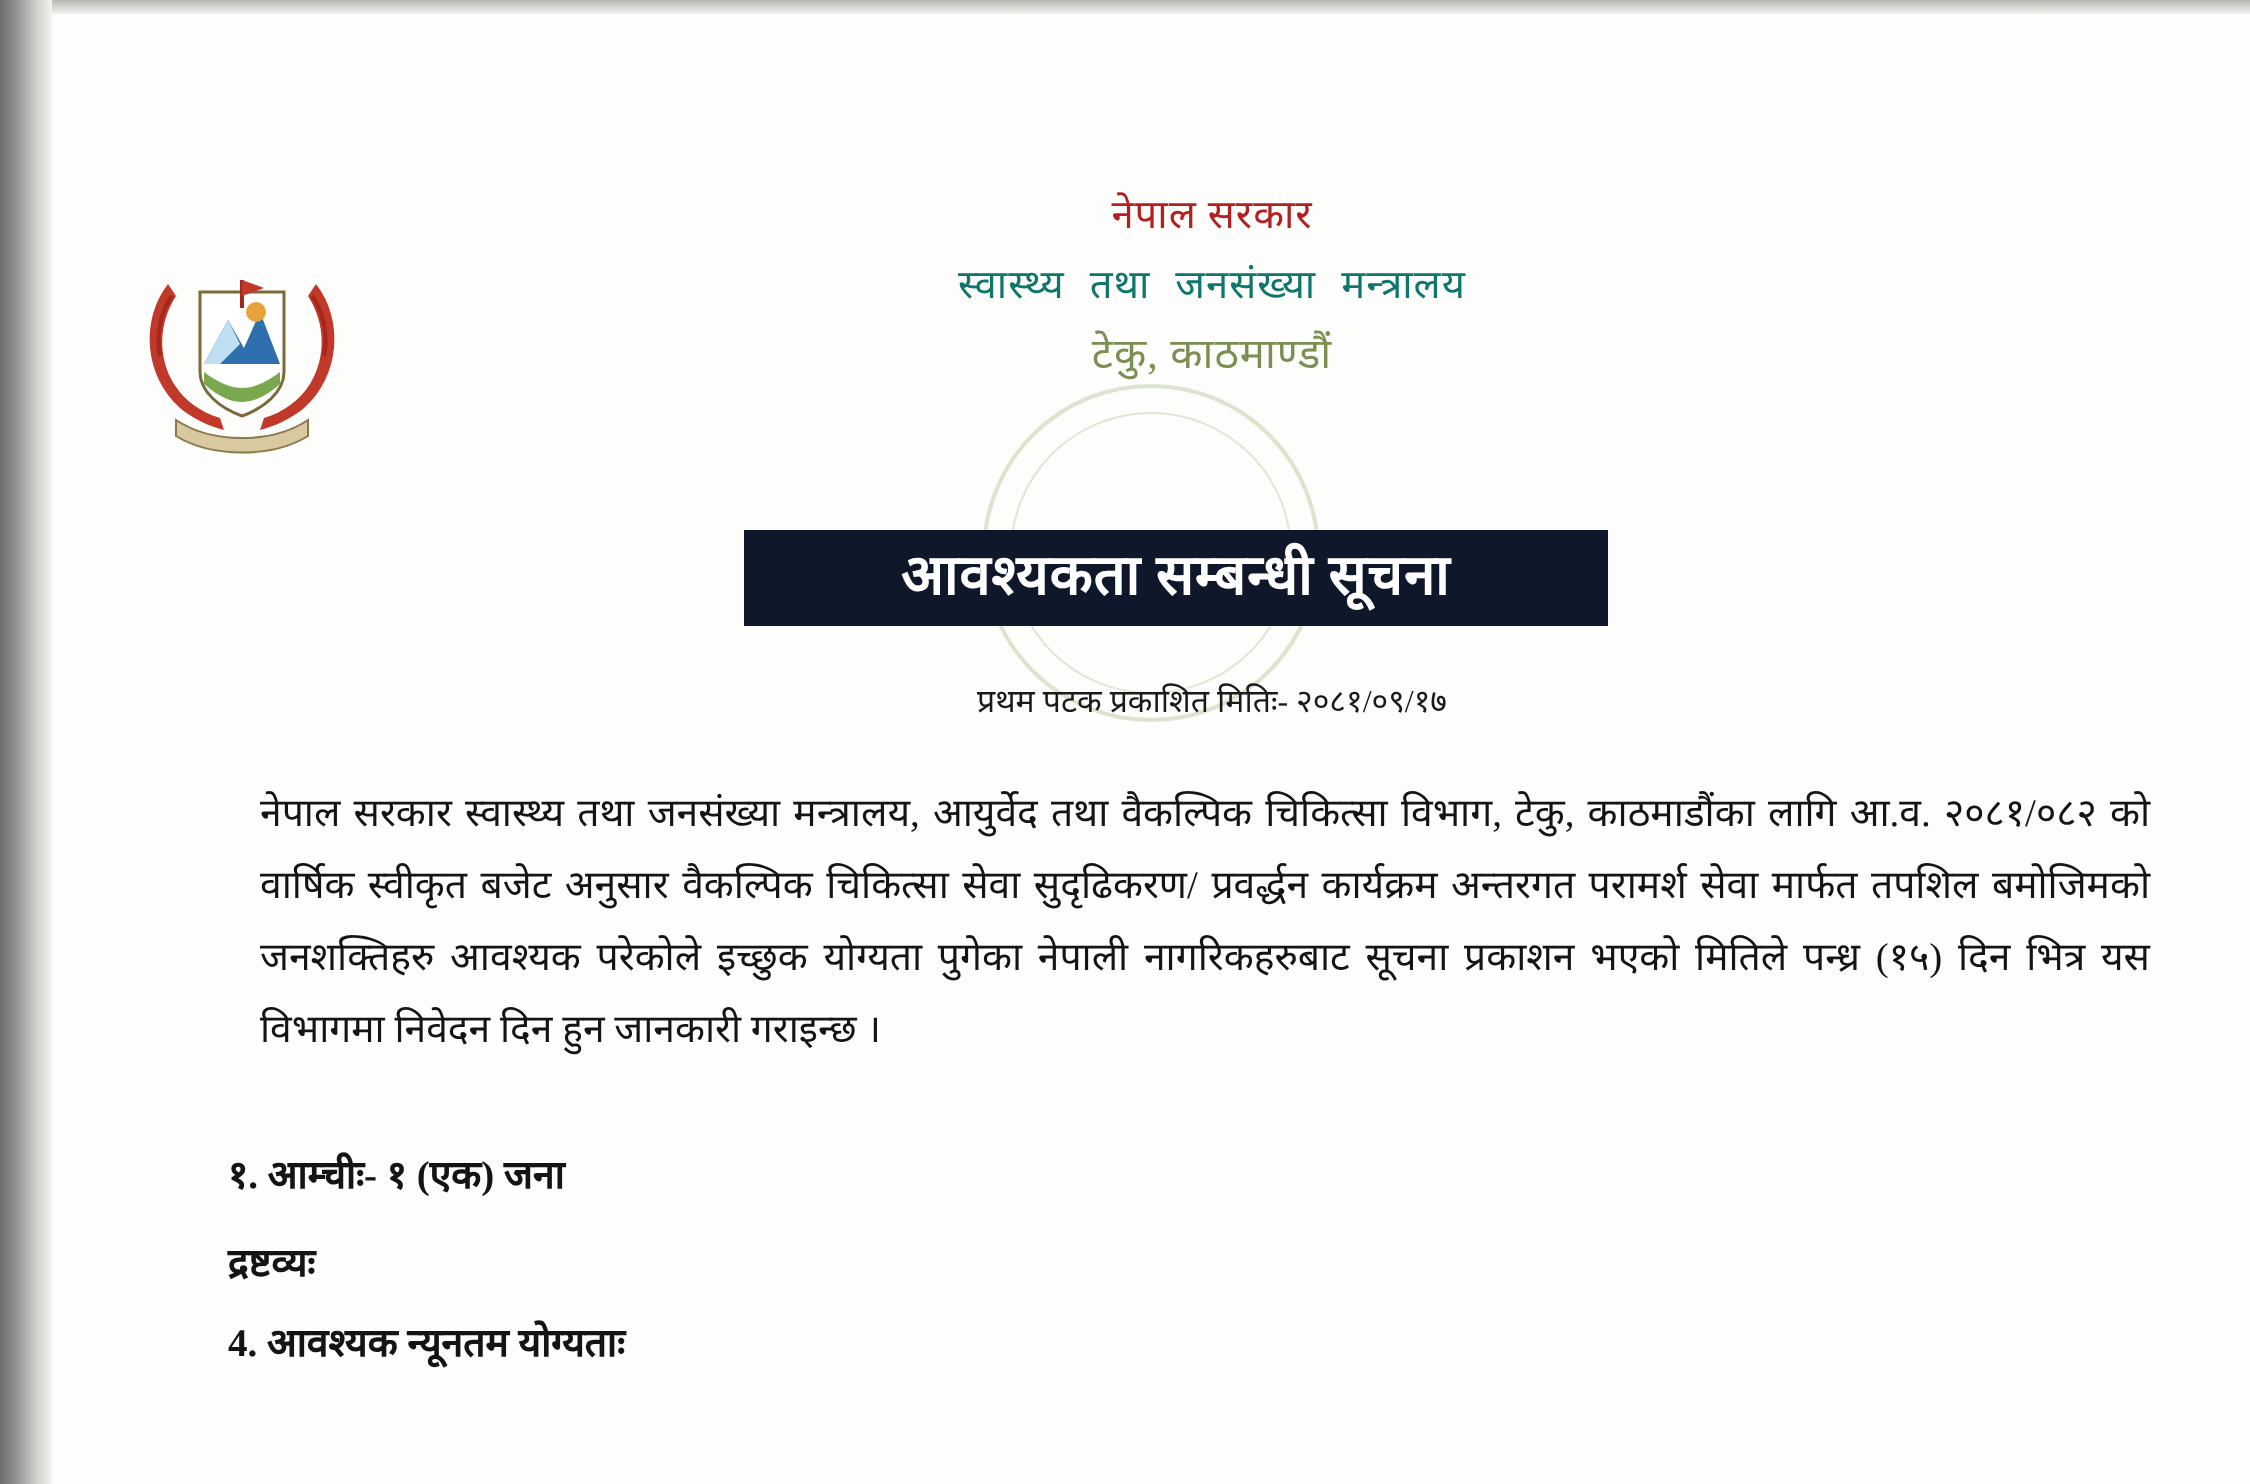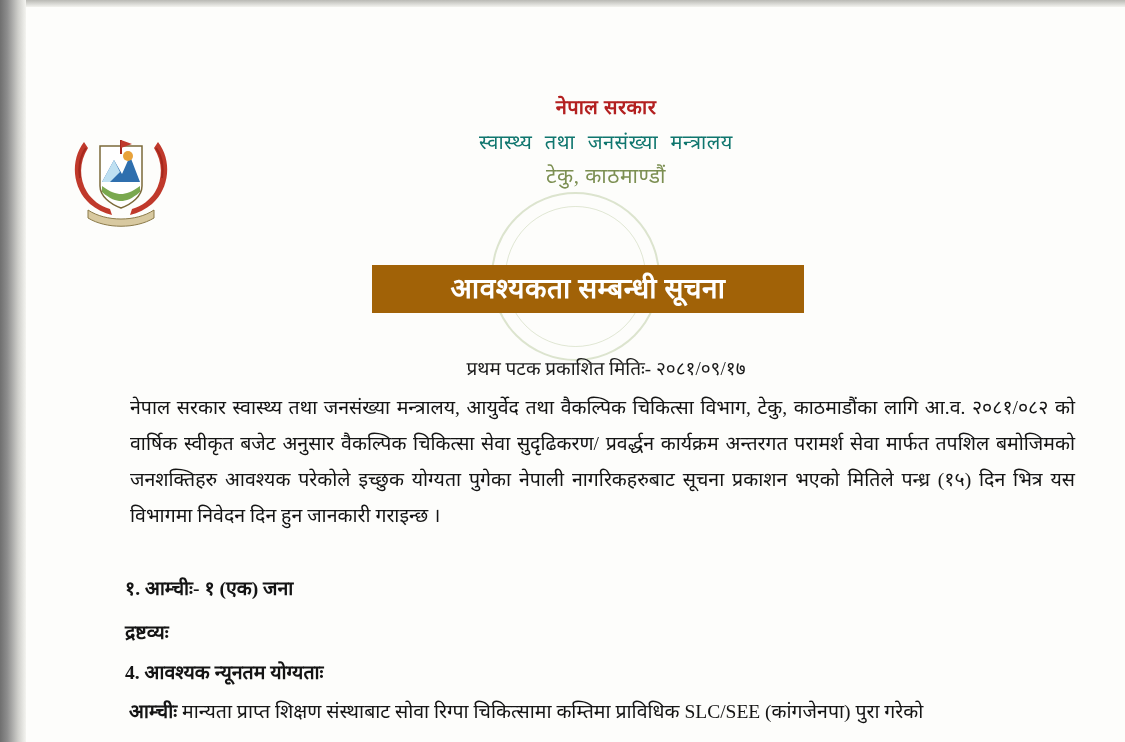--- a/index.html
+++ b/index.html
@@ -56,21 +56,20 @@
     left: 150px;
     top: 86px;
     width: 860px;
     text-align: center;
   }
   .hdr-line1 {
     font-size: 20px;
     color: #b32020;
     letter-spacing: 0.5px;
     margin-bottom: 8px;
-    font-weight: bold;
   }
   .hdr-line2 {
     font-size: 20px;
     color: #0f766e;
     letter-spacing: 0.5px;
     margin-bottom: 6px;
     font-family: Liberation Mono, monospace;
   }
   .hdr-dept {
     font-size: 40px;
@@ -108,59 +107,59 @@
     border: 1px solid rgba(120, 150, 70, 0.4);
   }
 
   
   #title-banner {
     position: absolute;
     left: 346px;
     top: 258px;
     width: 432px;
     height: 48px;
-    background: #a16207;
+    background: #0f172a;
     display: flex;
     align-items: center;
     justify-content: center;
   }
   #title-banner .banner-text {
     color: #ffffff;
     font-size: 28px;
     font-weight: bold;
     letter-spacing: 0.5px;
     line-height: 1;
   }
 
   #publish-date {
     position: absolute;
     left: 150px;
-    top: 348px;
+    top: 332px;
     width: 860px;
     text-align: center;
-    font-size: 19px;
+    font-size: 16px;
     color: #1a1a1a;
   }
 
   
   #notice-paragraph {
     position: absolute;
     left: 104px;
     top: 383px;
     width: 945px;
     font-size: 19.5px;
     line-height: 1.85;
     text-align: justify;
     color: #141414;
   }
 
   
   #sections {
     position: absolute;
-    left: 99px;
+    left: 88px;
     top: 565px;
     width: 960px;
     font-size: 19.5px;
     line-height: 1.75;
     color: #141414;
   }
   .sec-heading {
     font-weight: bold;
     margin-bottom: 10px;
   }
@@ -229,19 +228,16 @@
     </div>
 
     <div id="publish-date">प्रथम पटक प्रकाशित मितिः- २०८१/०९/१७</div>
 
     <div id="notice-paragraph">नेपाल सरकार स्वास्थ्य तथा जनसंख्या मन्त्रालय, आयुर्वेद तथा वैकल्पिक चिकित्सा विभाग, टेकु, काठमाडौंका लागि आ.व. २०८१/०८२ को वार्षिक स्वीकृत बजेट अनुसार वैकल्पिक चिकित्सा सेवा सुदृढिकरण/ प्रवर्द्धन कार्यक्रम अन्तरगत परामर्श सेवा मार्फत तपशिल बमोजिमको जनशक्तिहरु आवश्यक परेकोले इच्छुक योग्यता पुगेका नेपाली नागरिकहरुबाट सूचना प्रकाशन भएको मितिले पन्ध्र (१५) दिन भित्र यस विभागमा निवेदन दिन हुन जानकारी गराइन्छ ।</div>
 
     <div id="sections">
       <div class="sec-heading">१.  आम्चीः- १ (एक) जना</div>
       <div class="sec-sub">द्रष्टव्यः</div>
       <div class="sec-sub2">4. आवश्यक न्यूनतम योग्यताः</div>
-      <div class="sec-text">
-        <span class="lead">आम्चीः</span><span> मान्यता प्राप्त शिक्षण संस्थाबाट सोवा रिग्पा चिकित्सामा कम्तिमा प्राविधिक SLC/SEE (कांगजेनपा) पुरा गरेको</span>
-      </div>
     </div>
 
   </div>
 </div>
 
 </body></html>

